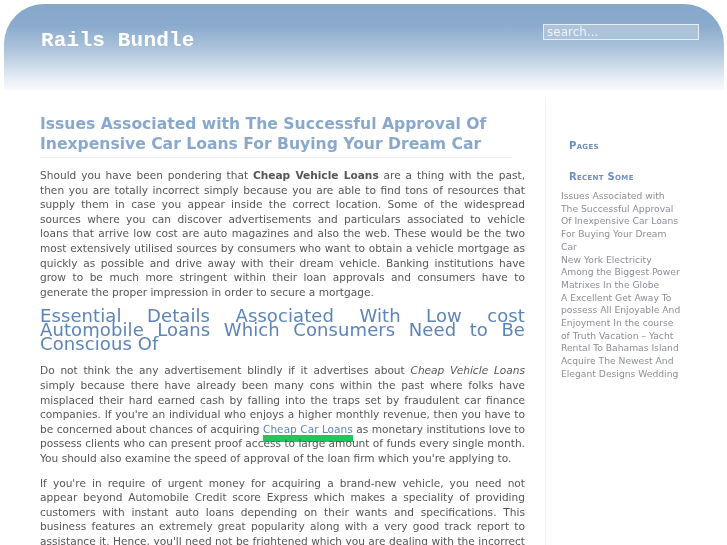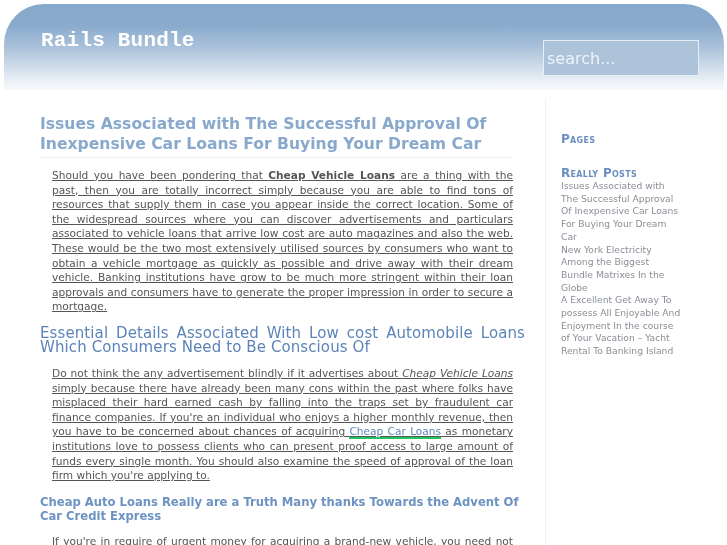--- a/index.html
+++ b/index.html
@@ -13,62 +13,61 @@
       position: absolute; left: 4px; top: 4px; width: 720px; height: 86px;
       border-radius: 40px 40px 0 0;
       background: linear-gradient(to bottom, #86a8cb 0%, #8aabcd 25%, #a9c1da 50%, #cddbe9 72%, #eef3f8 92%, #f7f9fc 100%);
     }
     .site-title {
       position: absolute; left: 37px; top: 25px;
       font-family: Liberation Mono, monospace; font-weight: bold;
       font-size: 21px; color: #ffffff; letter-spacing: 0.2px;
     }
     .search-input {
-      position: absolute; left: 539px; top: 36px; width: 148px; height: 14px;
-      border: 1px solid #e6edf5; background: #adc3da; padding: 10px 3px;
-      font-family: "DejaVu Sans", sans-serif; font-size: 16px; color: #eef3f8;
+      position: absolute; left: 539px; top: 20px; width: 148px; height: 14px;
+      border: 1px solid #e6edf5; background: #adc3da; padding: 0 3px;
+      font-family: "DejaVu Sans", sans-serif; font-size: 12px; color: #eef3f8;
       box-sizing: content-box; outline: none;
     }
     .search-input::placeholder { color: #eef3f8; }
     .divider {
       position: absolute; left: 545px; top: 98px; width: 1px; height: 447px;
       background: #eef1f5;
     }
     .main {
       position: absolute; left: 40px; top: 114px; width: 485px;
     }
     .post-title {
       margin: 0; font-family: "DejaVu Sans", sans-serif; font-weight: bold;
       font-size: 15.6px; line-height: 20px; color: #89a9cc;
       padding-bottom: 3px; border-bottom: 1px solid #eef2f7; width: 472px;
       white-space: nowrap;
     }
     .para {
-      margin: 12px; font-size: 10.6px; line-height: 14.6px; color: #555555;
+      margin: 0; font-size: 10.6px; line-height: 14.6px; color: #555555;
       text-align: justify;
-      text-decoration: underline;
     }
     .p1 { margin-top: 10px; }
     .h2 {
       margin: 0; margin-top: 10px; font-family: "DejaVu Sans", sans-serif;
-      font-weight: normal; font-size: 15px; line-height: 14px; color: #5c84b8;
+      font-weight: normal; font-size: 18px; line-height: 14px; color: #5c84b8;
       text-align: justify; text-align-last: left; letter-spacing: 0.1px;
     }
     .p2 { margin-top: 12px; }
     .h3 {
       margin: 0; margin-top: 10px; font-family: "DejaVu Sans", sans-serif;
       font-weight: bold; font-size: 11.6px; line-height: 14.6px; color: #6d93c2;
     }
     .p3 { margin-top: 10px; }
-    .inline-link { color: #6287b6; text-decoration: none; border-bottom: 2px solid #22c55e; }
+    .inline-link { color: #6287b6; text-decoration: none; border-bottom: 7px solid #22c55e; }
     .sidebar {
       position: absolute; left: 561px; top: 132px; width: 120px;
     }
     .side-heading {
-      margin: 0; font-size: 12px; font-weight: bold; color: #6a8fc0;
+      margin: 8px; font-size: 10px; font-weight: bold; color: #6a8fc0;
       font-variant: small-caps; letter-spacing: 0.3px;
     }
     .side-heading.pages { margin-bottom: 20px; }
     .recent-list { list-style: none; margin: 0; padding: 0; }
     .recent-list li { margin: 0; padding: 0; }
     .recent-link {
       display: block; font-size: 9.2px; line-height: 12.7px; color: #8a8f96;
       text-decoration: none; font-family: "DejaVu Sans", sans-serif;
     }
   </style>
@@ -86,32 +85,34 @@
   <h1 class="post-title">
     <span style="white-space: normal; display:block;">Issues Associated with The Successful Approval Of Inexpensive Car Loans For Buying Your Dream Car</span>
   </h1>
 
   <p class="para p1"><span>Should you have been pondering that </span><strong>Cheap Vehicle Loans</strong><span> are a thing with the past, then you are totally incorrect simply because you are able to find tons of resources that supply them in case you appear inside the correct location. Some of the widespread sources where you can discover advertisements and particulars associated to vehicle loans that arrive low cost are auto magazines and also the web. These would be the two most extensively utilised sources by consumers who want to obtain a vehicle mortgage as quickly as possible and drive away with their dream vehicle. Banking institutions have grow to be much more stringent within their loan approvals and consumers have to generate the proper impression in order to secure a mortgage.</span></p>
 
   <h2 class="h2">Essential Details Associated With Low cost Automobile Loans Which Consumers Need to Be Conscious Of</h2>
 
   <p class="para p2"><span>Do not think the any advertisement blindly if it advertises about </span><em>Cheap Vehicle Loans</em><span> simply because there have already been many cons within the past where folks have misplaced their hard earned cash by falling into the traps set by fraudulent car finance companies. If you're an individual who enjoys a higher monthly revenue, then you have to be concerned about chances of acquiring </span><a class="inline-link">Cheap Car Loans</a><span> as monetary institutions love to possess clients who can present proof access to large amount of funds every single month. You should also examine the speed of approval of the loan firm which you're applying to.</span></p>
 
-  <h3 class="h3">Cheap Auto Loans Really are a Truth Many thanks Towards the Advent Of Car Credit Express</h3>
 
   <p class="para p3">If you're in require of urgent money for acquiring a brand-new vehicle, you need not appear beyond Automobile Credit score Express which makes a speciality of providing customers with instant auto loans depending on their wants and specifications. This business features an extremely great popularity along with a very good track report to assistance it. Hence, you'll need not be frightened which you are dealing with the incorrect business. It is possible</p>
 </div>
 
 <div class="sidebar">
   <h4 class="side-heading pages">Pages</h4>
-  <h4 class="side-heading">Really Posts</h4>
+  <h4 class="side-heading">Recent Some</h4>
   <ul class="recent-list">
     <li>
         <a class="recent-link">Issues Associated with The Successful Approval Of Inexpensive Car Loans For Buying Your Dream Car</a>
       </li>
     <li>
-        <a class="recent-link">New York Electricity Among the Biggest Bundle Matrixes In the Globe</a>
+        <a class="recent-link">New York Electricity Among the Biggest Power Matrixes In the Globe</a>
       </li>
     <li>
-        <a class="recent-link">A Excellent Get Away To possess All Enjoyable And Enjoyment In the course of Your Vacation – Yacht Rental To Banking Island</a>
+        <a class="recent-link">A Excellent Get Away To possess All Enjoyable And Enjoyment In the course of Truth Vacation – Yacht Rental To Bahamas Island</a>
+      </li>
+    <li>
+        <a class="recent-link">Acquire The Newest And Elegant Designs Wedding</a>
       </li>
   </ul>
 </div>
 
 </body></html>

